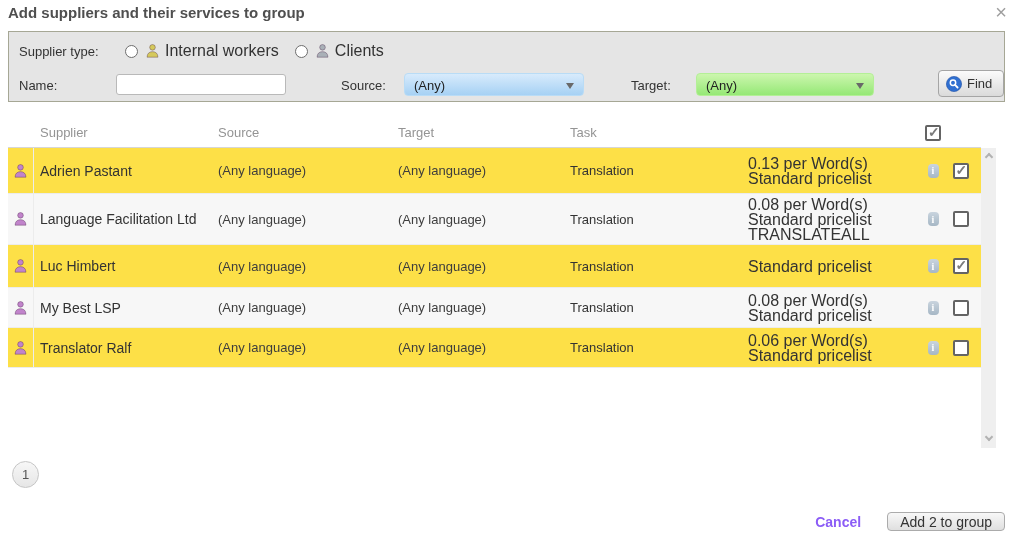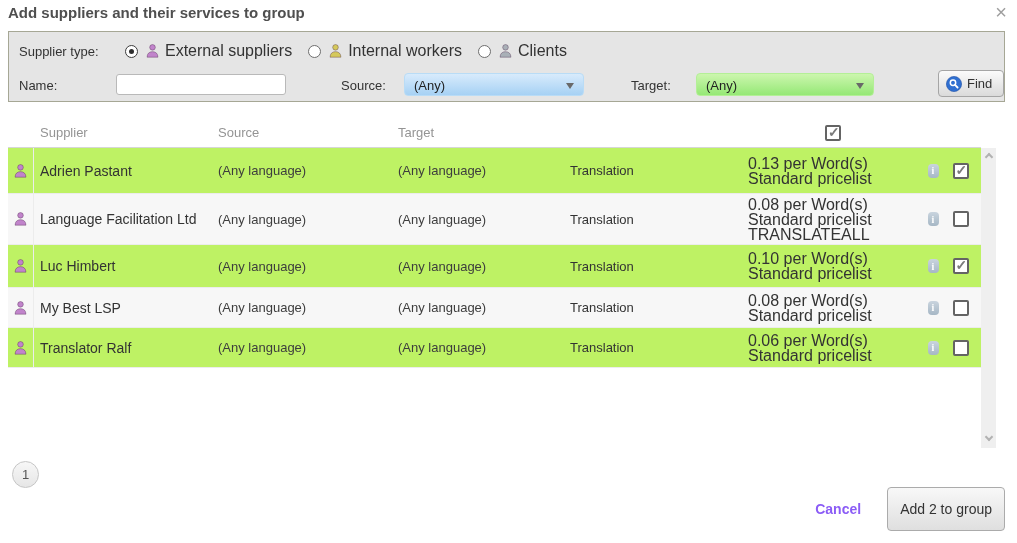--- a/index.html
+++ b/index.html
@@ -41,21 +41,21 @@
   .find-btn { position:absolute; left:919px; top:-3px; height:27px; padding:0 11px 0 7px;
     display:inline-flex; align-items:center; gap:5px; border:1px solid #a5a5a5; border-radius:4px;
     background:linear-gradient(#fbfbfb,#dadada); font-size:13px; color:#333; cursor:pointer; }
 
   
   .table { position:absolute; left:8px; top:118px; width:988px; height:330px; }
   .t-header, .t-row { display:grid; grid-template-columns:26px 184px 180px 172px 178px 170px 30px 25px; width:973px; align-items:center; }
   .t-header { height:30px; border-bottom:1px solid #d6d6d6; }
   .hcell { font-size:13px; color:#949494; }
   .hcell.first { padding-left:6px; }
-  .t-row { border-bottom:1px solid #ececec; background:#bef264; }
+  .t-row { border-bottom:1px solid #ececec; background:#fde047; }
   .t-row.alt { background:#f7f7f7; }
   .t-row:nth-child(1){ height:46px; } .t-row:nth-child(2){ height:51px; }
   .t-row:nth-child(3){ height:43px; } .t-row:nth-child(4){ height:40px; } .t-row:nth-child(5){ height:40px; }
   .cell-icon { align-self:stretch; display:flex; align-items:center; justify-content:center; border-right:1px solid #ececec; }
   .cell-supplier { font-size:14px; color:#333; padding-left:6px; white-space:nowrap; }
   .cell-source, .cell-target { font-size:13px; color:#3d3d3d; }
   .cell-task { font-size:13px; color:#333; }
   .cell-service { font-size:16px; color:#333; line-height:15px; }
   .cell-info { display:flex; justify-content:center; }
   .info-icon { width:11px; height:14px; border-radius:4px; background:linear-gradient(#c9d4de,#a6b7c5);
@@ -70,44 +70,34 @@
   .chev { width:6px; height:6px; border-left:2px solid #b2b2b2; border-top:2px solid #b2b2b2; cursor:pointer; }
   .chev.up { transform:rotate(45deg); }
   .chev.down { transform:rotate(225deg); margin-bottom:2px; }
 
   
   .pagination { position:absolute; left:12px; top:461px; width:27px; height:27px; border-radius:50%;
     border:1px solid #c6c6c6; background:linear-gradient(#f7f7f7,#e6e6e6);
     display:flex; align-items:center; justify-content:center; font-size:13px; color:#555; cursor:pointer; }
   .footer { position:absolute; right:12px; bottom:12px; display:flex; align-items:center; gap:26px; }
   .cancel-link { font-size:14px; color:#8b5cf6; cursor:pointer;font-weight:bold; }
-  .submit-btn { height:44px; padding:0 12px; border:1px solid #ababab; border-radius:4px;
+  .submit-btn { height:19px; padding:0 12px; border:1px solid #ababab; border-radius:4px;
     background:linear-gradient(#f8f8f8,#dfdfdf); font-size:14px; color:#333; cursor:pointer;
     display:flex; align-items:center; }
 </style>
 </head>
 <body>
 
 <div class="dialog-title">Add suppliers and their services to group</div>
 <div class="close-btn">×</div>
 
 <div class="filter-panel">
   <div class="filter-row1">
     <span class="label ft-label">Supplier type:</span>
     <span id="supplier-type-group" style="display:flex;align-items:center;">
-  <span class="radio-option">
-    <span class="radio selected"></span>
-    <span class="person-icon" style="color: rgb(193, 132, 203);">
-      <svg width="15" height="16" viewBox="0 0 16 16" fill="currentColor" stroke="rgba(60,20,60,0.45)" stroke-width="0.8">
-        <circle cx="8" cy="4.1" r="3"></circle>
-        <path d="M2.2 14.6 C2.2 10.6 4.7 8.7 8 8.7 C11.3 8.7 13.8 10.6 13.8 14.6 Z"></path>
-      </svg>
-    </span>
-    <span class="radio-label">External suppliers</span>
-  </span>
 
   <span class="radio-option">
     <span class="radio"></span>
     <span class="person-icon" style="color: rgb(213, 201, 92);">
       <svg width="15" height="16" viewBox="0 0 16 16" fill="currentColor" stroke="rgba(60,20,60,0.45)" stroke-width="0.8">
         <circle cx="8" cy="4.1" r="3"></circle>
         <path d="M2.2 14.6 C2.2 10.6 4.7 8.7 8 8.7 C11.3 8.7 13.8 10.6 13.8 14.6 Z"></path>
       </svg>
     </span>
     <span class="radio-label">Internal workers</span>
@@ -149,20 +139,21 @@
     </button>
   </div>
 </div>
 
 <div class="table">
   <div class="t-header">
     <span class="hcell"></span>
     <span class="hcell first">Supplier</span>
     <span class="hcell">Source</span>
     <span class="hcell">Target</span>
+    <span class="hcell">Task</span>
     <span class="hcell"></span>
     <span class="cell-check">
       <span id="header-checkbox" class="checkbox checked"></span>
     </span>
   </div>
   <div id="table-body">
   <div class="t-row">
     <span class="cell-icon">
       <span class="person-icon" style="margin: 0px; color: rgb(193, 132, 203);">
         <svg width="15" height="16" viewBox="0 0 16 16" fill="currentColor" stroke="rgba(60,20,60,0.45)" stroke-width="0.8">
@@ -220,21 +211,20 @@
           <circle cx="8" cy="4.1" r="3"></circle>
           <path d="M2.2 14.6 C2.2 10.6 4.7 8.7 8 8.7 C11.3 8.7 13.8 10.6 13.8 14.6 Z"></path>
         </svg>
       </span>
     </span>
     <span class="cell-supplier">Luc Himbert</span>
     <span class="cell-source">(Any language)</span>
     <span class="cell-target">(Any language)</span>
     <span class="cell-task">Translation</span>
     <span class="cell-service">
-          <div>0.10 per Word(s)</div>
           <div>Standard pricelist</div>
         </span>
     <span class="cell-info">
       <span class="info-icon">i</span>
     </span>
     <span class="cell-check">
       <span class="checkbox row-checkbox checked"></span>
     </span>
   </div>
 

